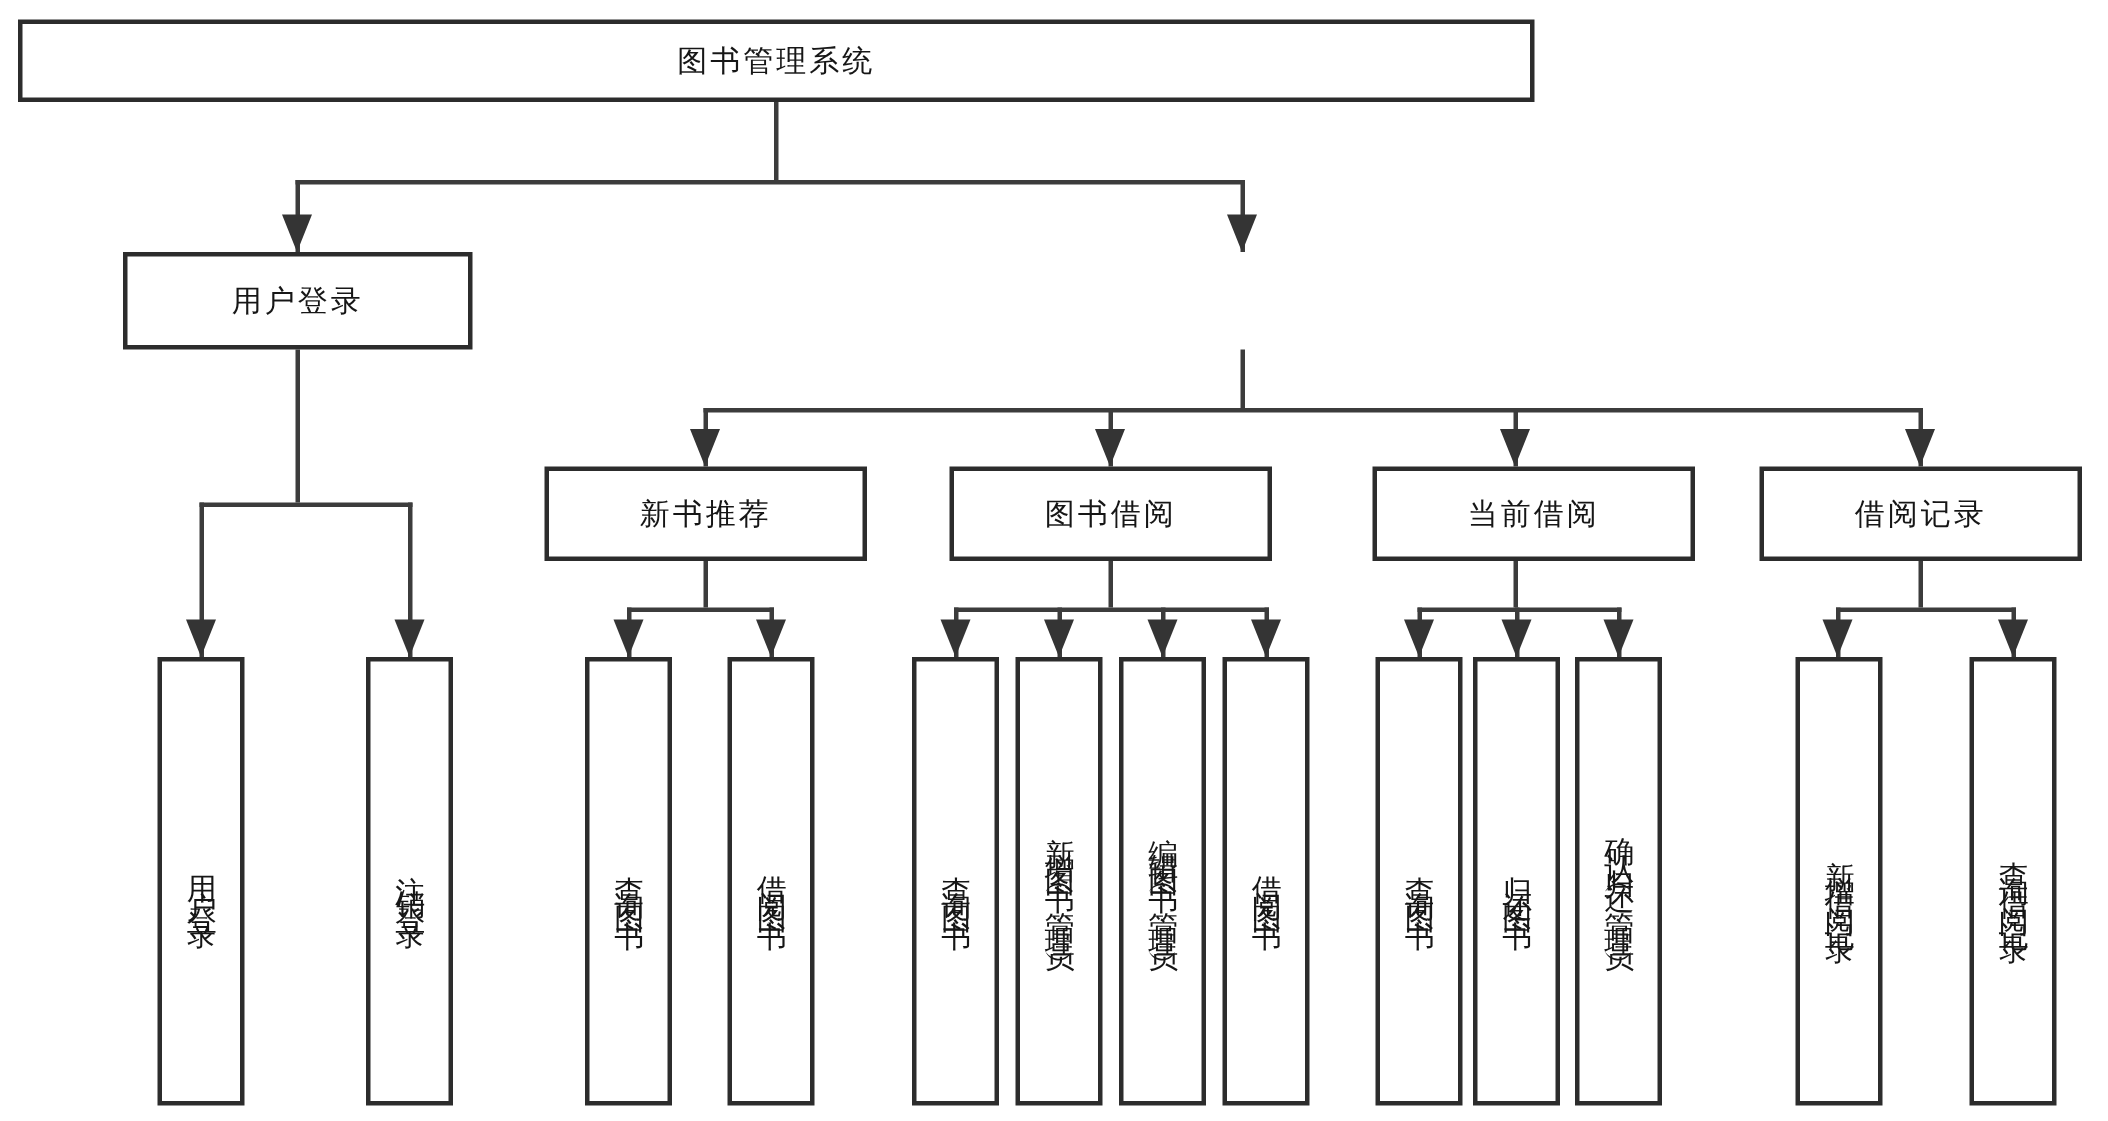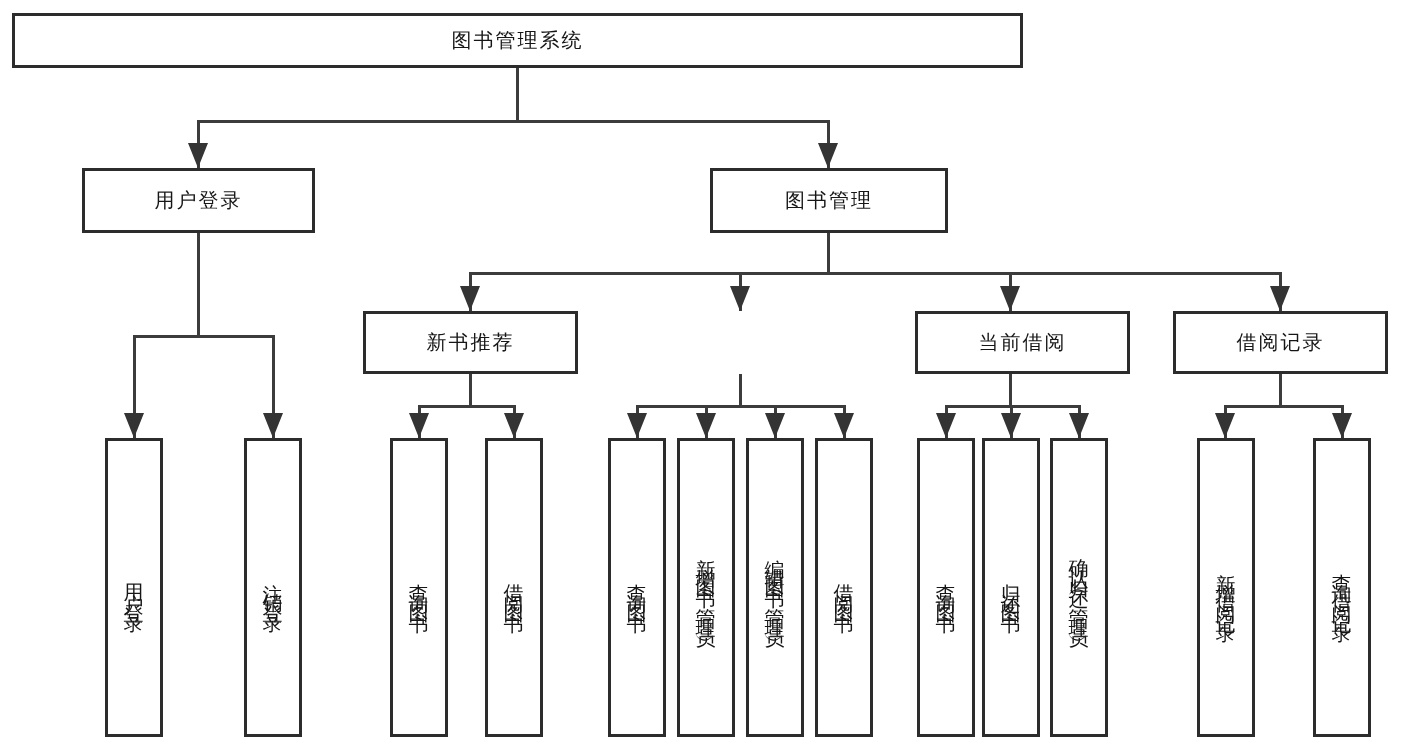--- a/index.html
+++ b/index.html
@@ -33,23 +33,23 @@
   }
 </style>
 </head>
 <body>
 
 <div class="canvas">
 
   <div class="hbox" style="left:12px;top:13px;width:1011px;height:55px;">图书管理系统</div>
 
   <div class="hbox" style="left:82px;top:168px;width:233px;height:65px;">用户登录</div>
-  <div class="hbox" style="left:710px;top:168px;width:238px;height:65px;">图书管理</div>
 
   <div class="hbox" style="left:363px;top:311px;width:215px;height:63px;">新书推荐</div>
+  <div class="hbox" style="left:633px;top:311px;width:215px;height:63px;">图书借阅</div>
   <div class="hbox" style="left:903px;top:311px;width:215px;height:63px;margin-left:12px;">当前借阅</div>
   <div class="hbox" style="left:1173px;top:311px;width:215px;height:63px;">借阅记录</div>
 
   <div class="vbox" style="left:105px;">用户登录</div>
   <div class="vbox" style="left:244px;">注销登录</div>
 
   <div class="vbox" style="left:390px;">查询图书</div>
   <div class="vbox" style="left:485px;">借阅图书</div>
 
   <div class="vbox" style="left:608px;">查询图书</div>

